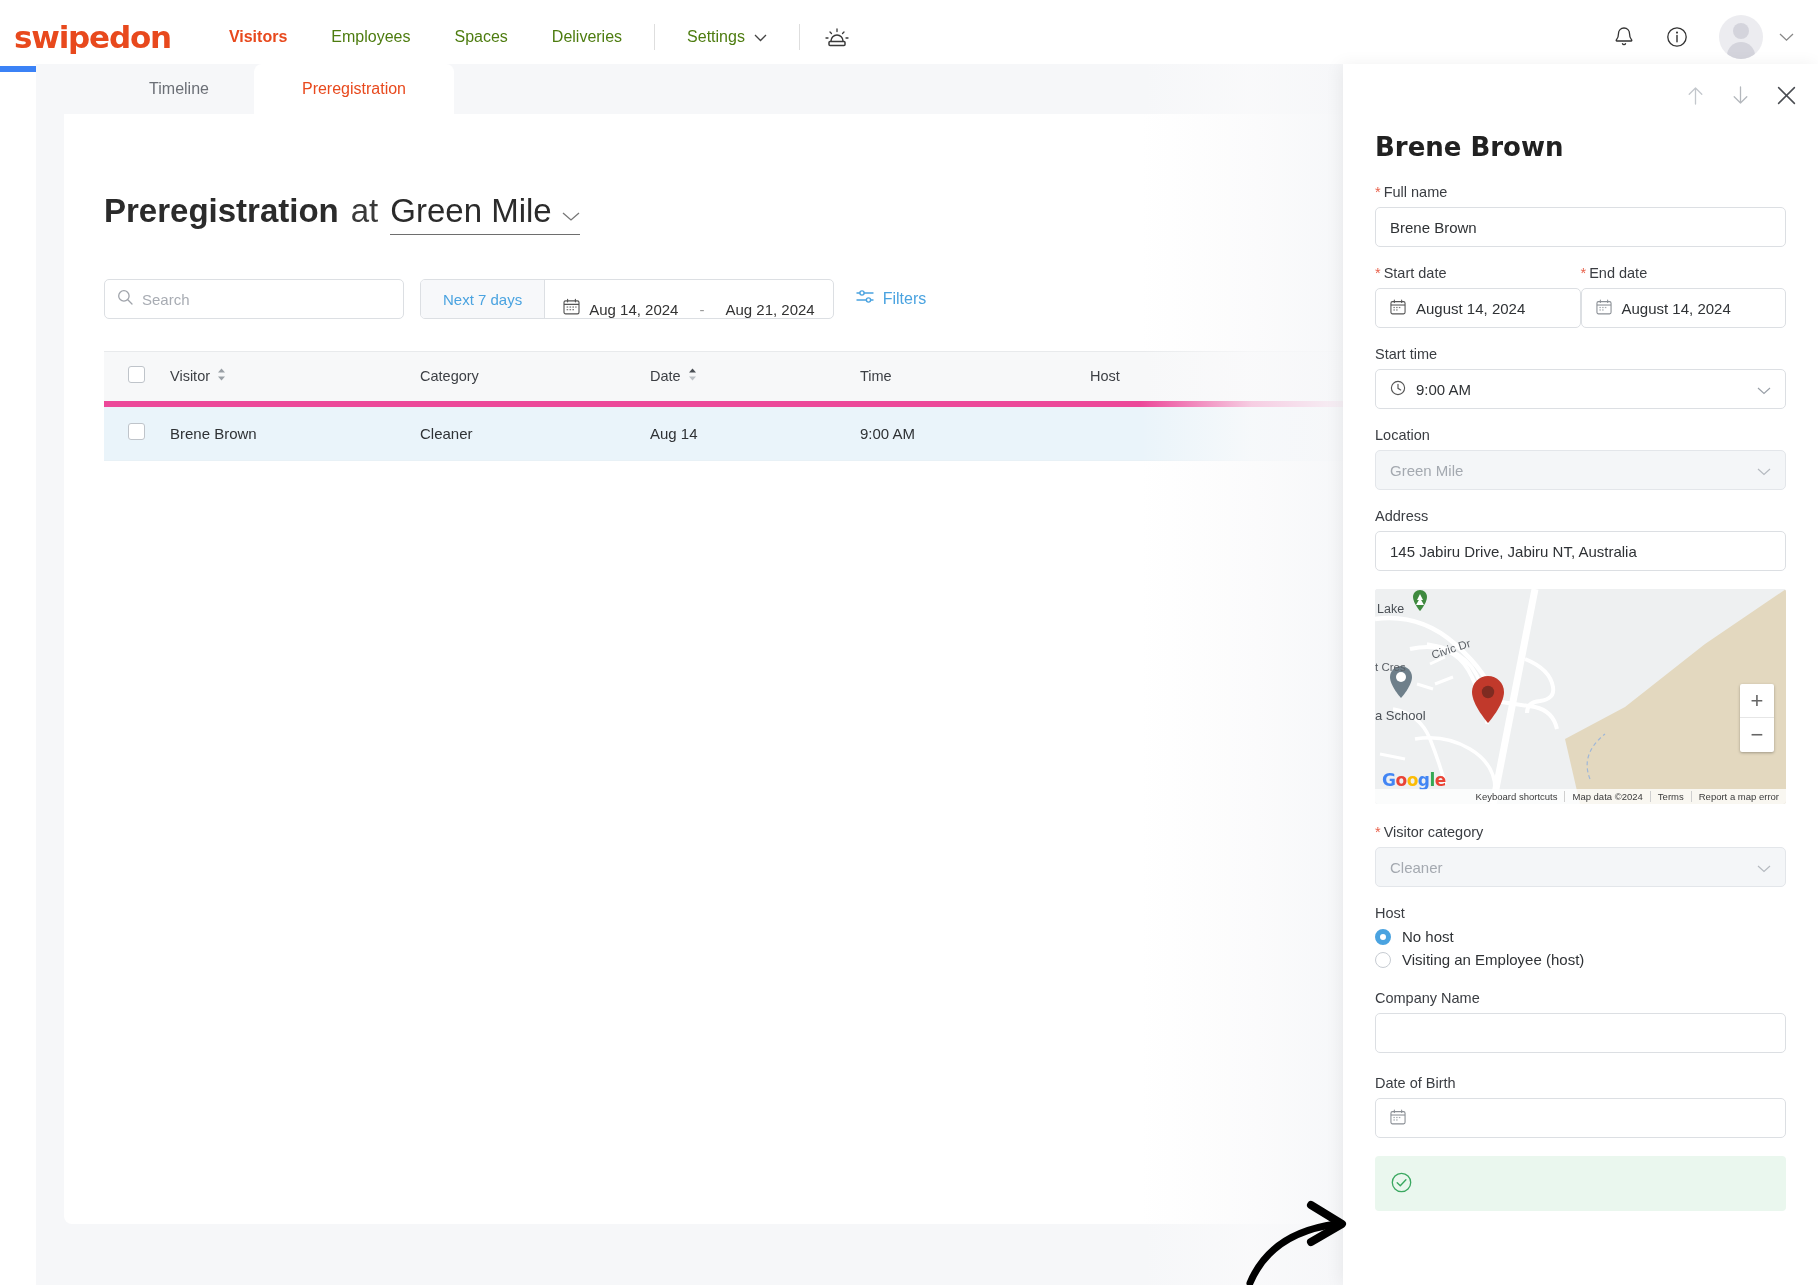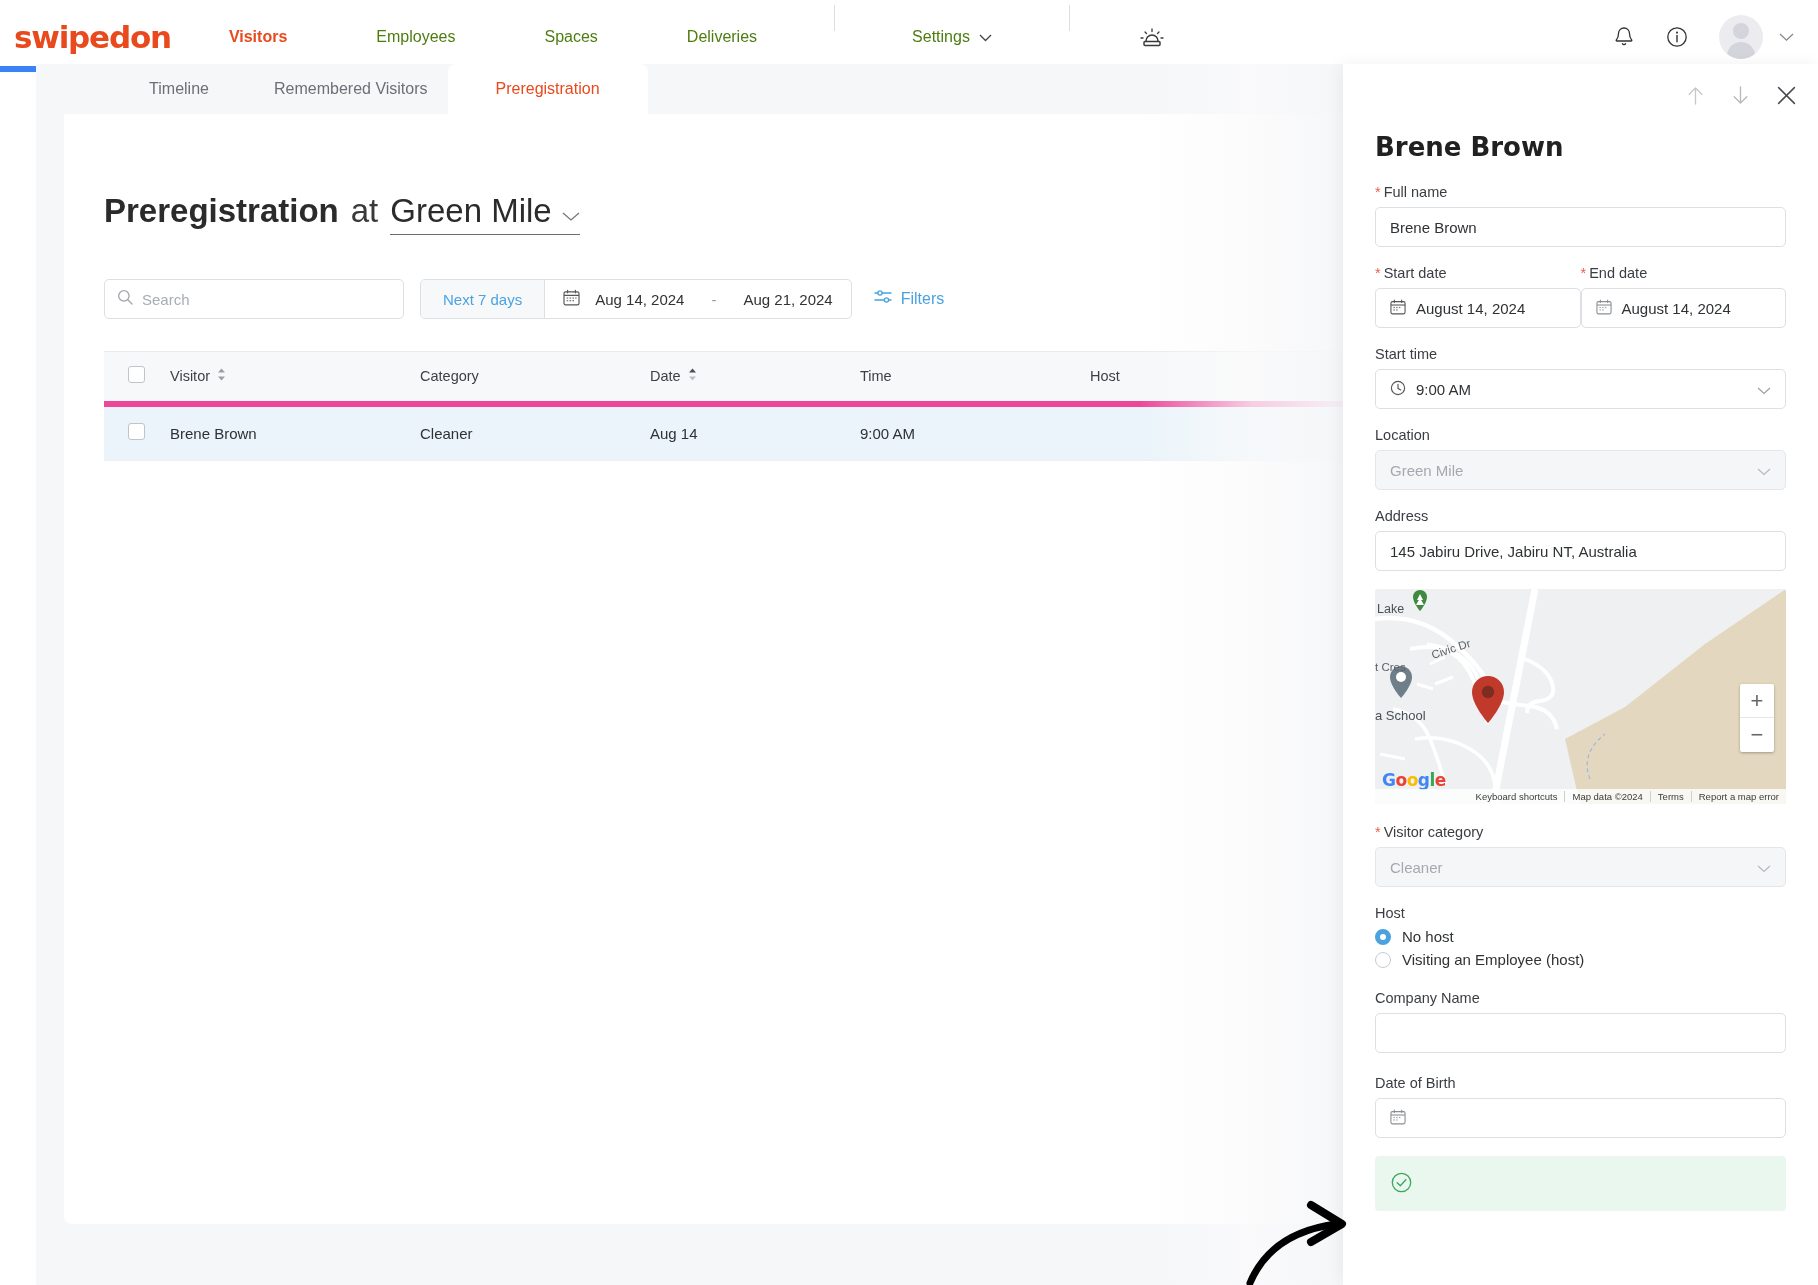--- a/index.html
+++ b/index.html
@@ -15,21 +15,21 @@
   .topnav {
     position: absolute; top: 8px; left: 0; width: 1818px; height: 64px;
     background: #fff; border-bottom: 6px solid #3b82f6;
     display: flex; align-items: center;
   }
   .brand {
     margin-left: 14px; font-size: 31px; font-weight: 700;
     color: #e8491d; letter-spacing: -1.2px;
     font-family: "DejaVu Sans", sans-serif;
   }
-  .navlinks { display: flex; height: 64px; margin-left: 36px; gap: 45px; }
+  .navlinks { display: flex; align-items: center; height: 64px; margin-left: 36px; }
   .navlink {
     position: relative; height: 64px; display: flex; align-items: center;
     padding: 0 22px; font-size: 16px; color: #4d7c0f; cursor: pointer;
     white-space: nowrap;
   }
   .navlink.active { color: #e8491d; font-weight: 600; }
   .navlink.active::after {
     content: ""; position: absolute; left: 0; right: 0; bottom: 0;
     height: 3px; background: #e8491d;
   }
@@ -99,21 +99,21 @@
   .searchbox input::placeholder { color: #a8acb3; }
   .daterange {
     margin-left: 16px; height: 40px; border: 1px solid #dcdfe3; border-radius: 5px;
     display: flex; align-items: stretch; overflow: hidden; background: #fff;
   }
   .dr-preset {
     display: flex; align-items: center; padding: 0 22px; background: #f7f8fa;
     color: #4aa3e0; font-size: 15px; border-right: 1px solid #dcdfe3; cursor: pointer;
   }
   .dr-dates {
-    display: flex; align-items: center; gap: 15px; padding: 0 18px;
+    display: flex; align-items: flex-end; gap: 9px; padding: 0 18px;
     font-size: 15px; color: #333; cursor: pointer;
   }
   .dr-dash { color: #9a9a9a; padding: 0 12px; }
   .filters {
     margin-left: 22px; display: flex; align-items: center; gap: 9px;
     color: #4aa3e0; font-size: 16px; cursor: pointer;
   }
 
   table.ptable { width: 100%; border-collapse: collapse; margin-top: 32px; }
   table.ptable thead th {
@@ -278,23 +278,20 @@
       </span>
     </div>
   </div>
 </div>
 
 <div class="page">
 
   <div class="tabbar">
     <div class="tab">
       <span>Timeline</span>
-    </div>
-    <div class="tab">
-      <span>Remembered Visitors</span>
     </div>
     <div class="tab active">
       <span>Preregistration</span>
     </div>
   </div>
 
   <div class="card">
     <div class="card-inner">
 
       <div class="page-title">

